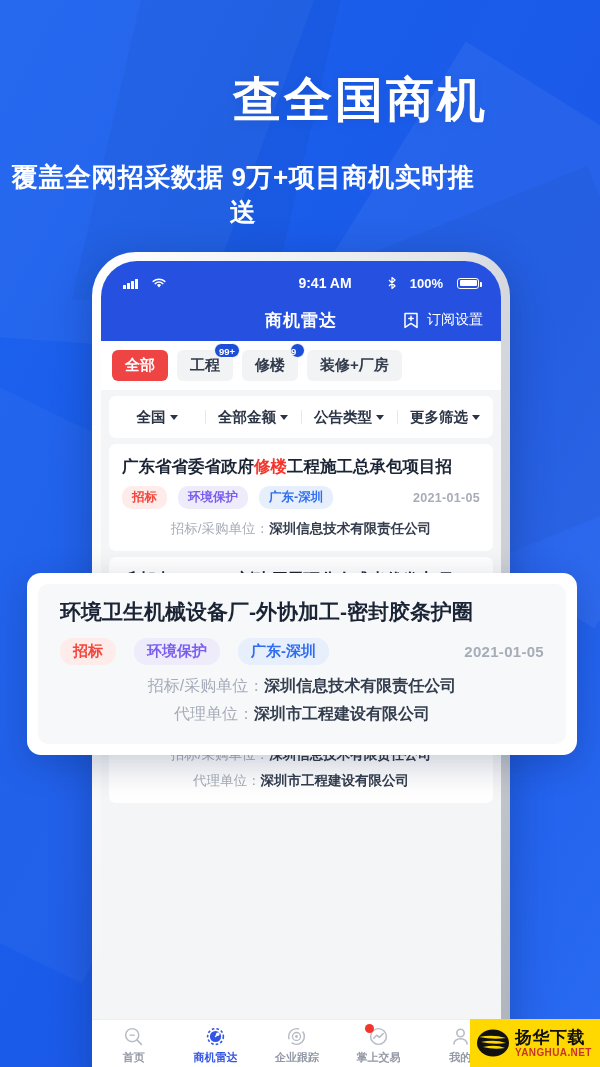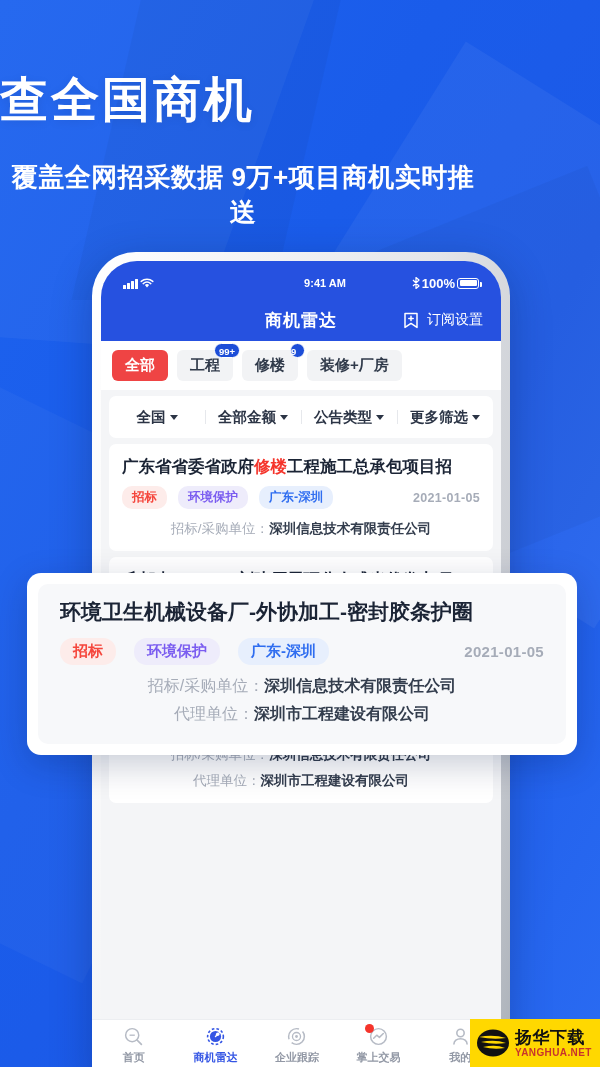--- a/index.html
+++ b/index.html
@@ -24,21 +24,21 @@
   .deco-c { right: -140px; top: 120px; width: 420px; height: 430px;
     background: rgba(255,255,255,.05); transform: rotate(32deg); }
   .deco-d { right: -60px; top: 210px; width: 300px; height: 330px;
     background: rgba(0,0,0,.03); transform: rotate(-22deg); }
   .deco-e { left: -150px; top: 430px; width: 360px; height: 500px;
     background: rgba(255,255,255,.03); transform: rotate(26deg); }
 
   
   .headline {
     position: absolute; left: 0; top: 70px; width: 488px;
-    text-align: left; color: #fff;
+    text-align: right; color: #fff;
     font-size: 48px; font-weight: bold; letter-spacing: 3px;
     line-height: 60px; text-shadow: 0 2px 10px rgba(0,0,0,.08);
   }
   .subhead {
     position: absolute; left: 0; top: 160px; width: 486px;
     text-align: center; color: #fff;
     font-size: 26px; font-weight: bold; letter-spacing: .5px;
   }
 
   
@@ -55,23 +55,23 @@
     border-radius: 36px 36px 0 0;
     background: #f4f5f7; overflow: hidden;
   }
 
   
   .statusbar {
     height: 38px; background: #2651e0; color: #fff;
     display: flex; align-items: center; padding: 6px 22px 0 22px;
     font-size: 13px; font-weight: bold;
   }
-  .sb-left, .sb-right { flex: 1; display: flex; align-items: center; gap: 2px; }
+  .sb-left, .sb-right { flex: 1; display: flex; align-items: center; gap: 14px; }
   .sb-right { justify-content: flex-end; }
-  .sb-center { font-size: 11px; margin-left: 48px; }
+  .sb-center { font-size: 14px; margin-left: 48px; }
   .bars { display: flex; align-items: flex-end; gap: 1.5px; height: 11px; }
   .bars i { width: 2.5px; background: #fff; border-radius: .5px; display: block; }
   .bars i:nth-child(1){height:4px} .bars i:nth-child(2){height:6px}
   .bars i:nth-child(3){height:8px} .bars i:nth-child(4){height:10px}
   .batt { width: 22px; height: 11px; border: 1.5px solid #fff; border-radius: 3px;
           position: relative; }
   .batt::after{content:"";position:absolute;right:-3.5px;top:3px;width:2px;height:5px;
     background:#fff;border-radius:0 1px 1px 0}
   .batt i { position:absolute; left:1.5px; top:1.5px; bottom:1.5px; right:1.5px;
     background:#fff; border-radius:1px; display:block; }

